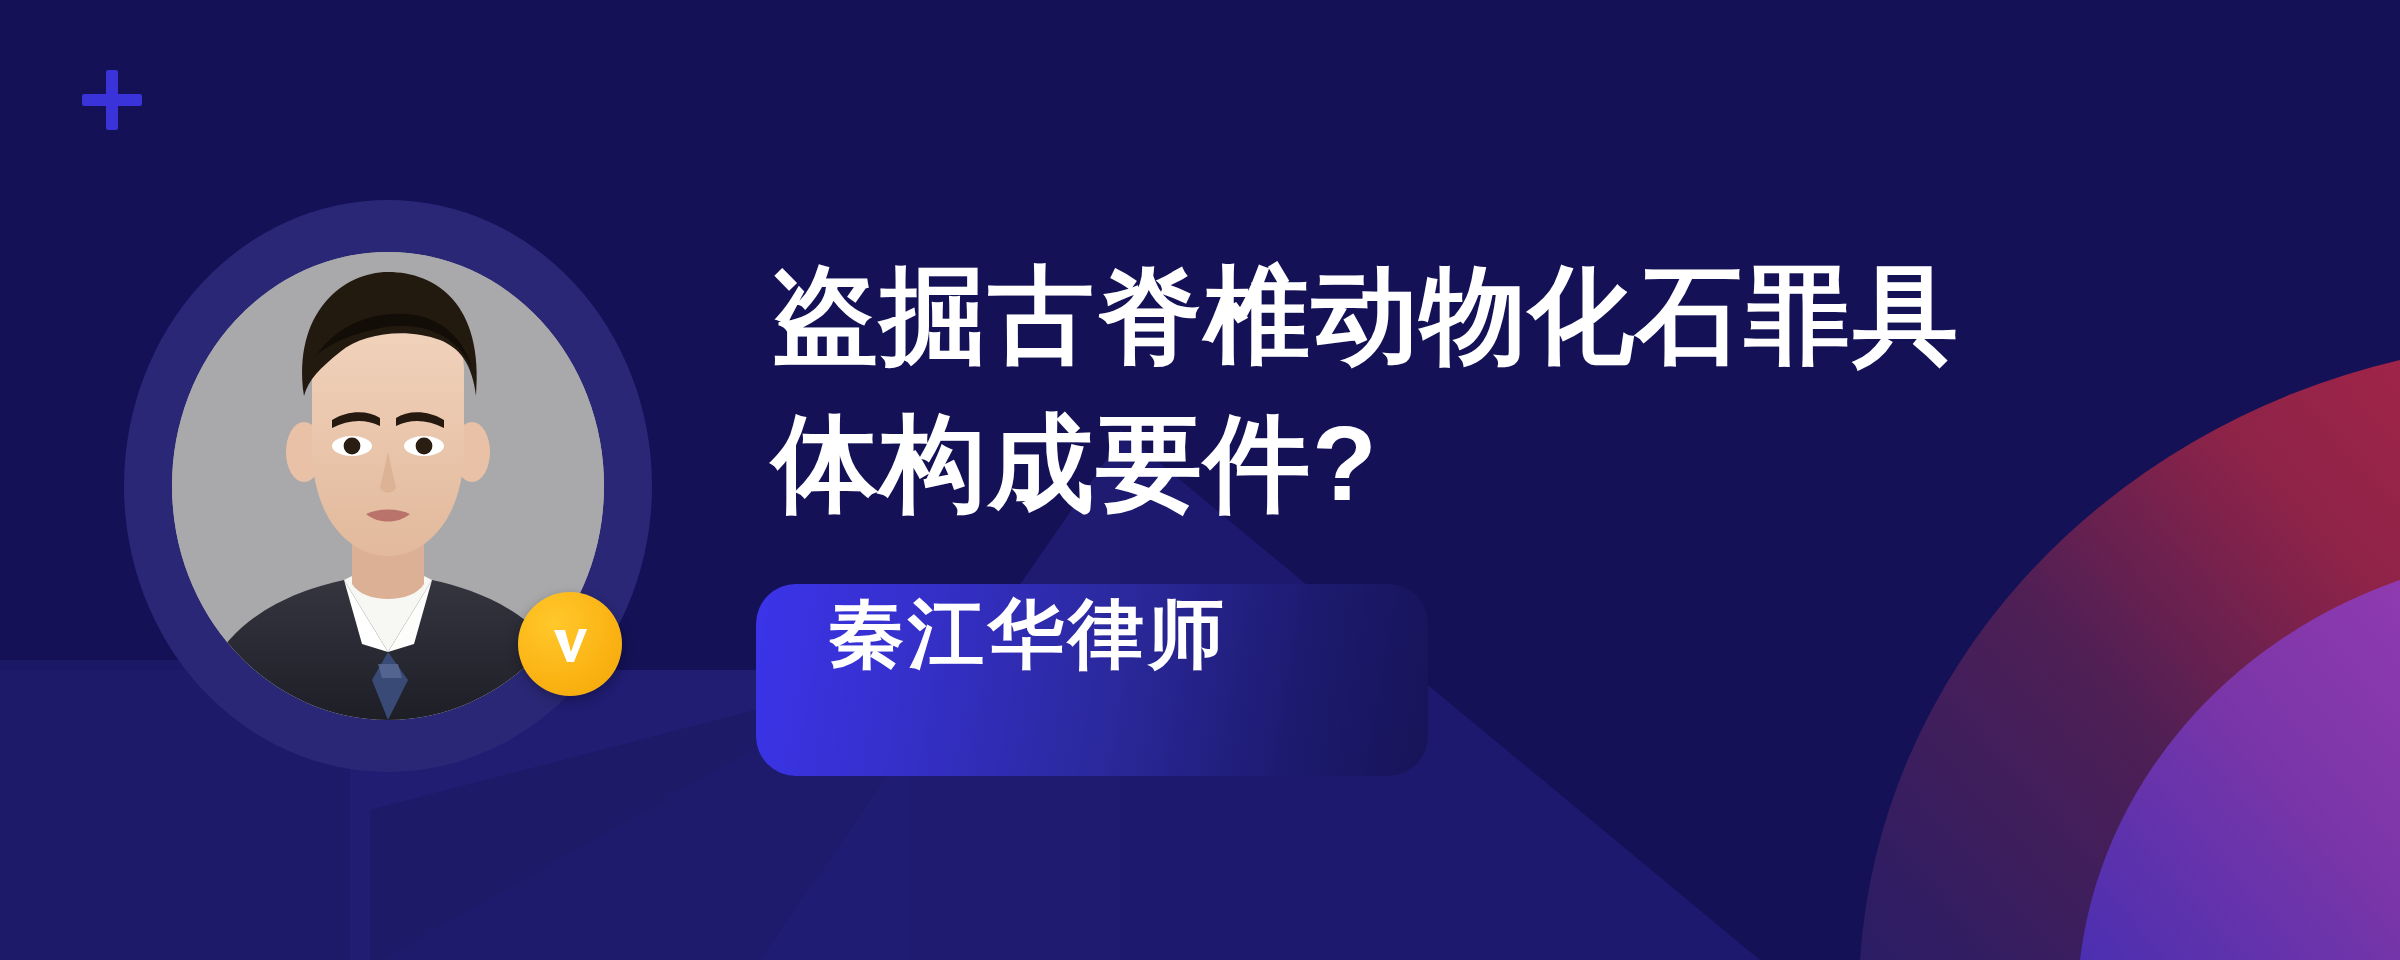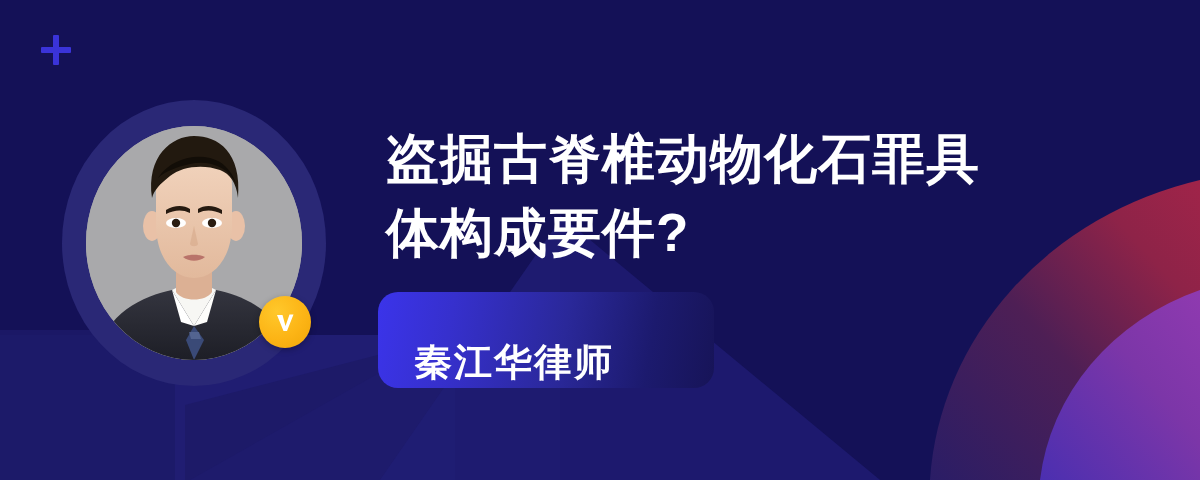--- a/index.html
+++ b/index.html
@@ -72,21 +72,21 @@
     letter-spacing:1px;
     white-space:pre-line;
   }
 
   
   .name-badge {
     position:absolute; left:378px; top:292px;
     width:336px; height:96px;
     border-radius:20px;
     background:linear-gradient(100deg,#3b34ea 0%,#3630cd 22%,#2a2899 55%,#1c1a6e 80%,#171458 100%);
-    display:flex; align-items:flex-end;
+    display:flex; align-items:flex-start;
   }
   .name-badge-label {
     color:#ffffff;
     font-size:38px;
     font-weight:700;
     letter-spacing:2px;
     padding-left:36px;
   }
 </style>
 </head>

